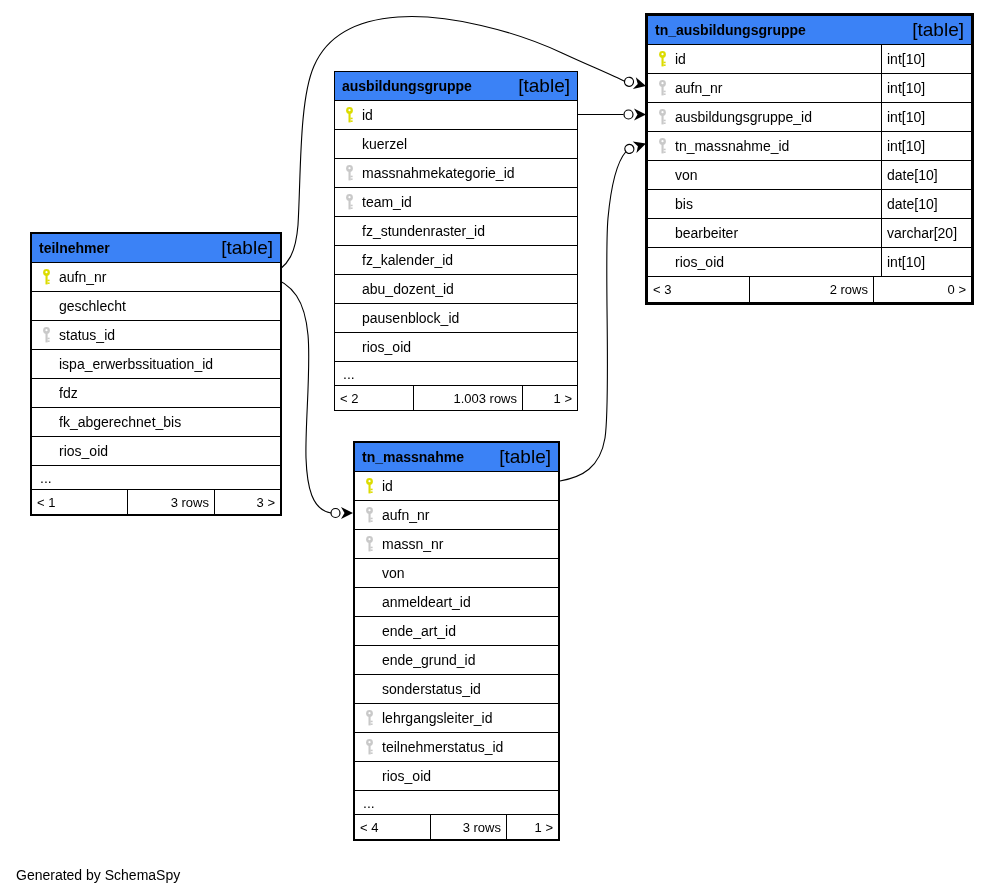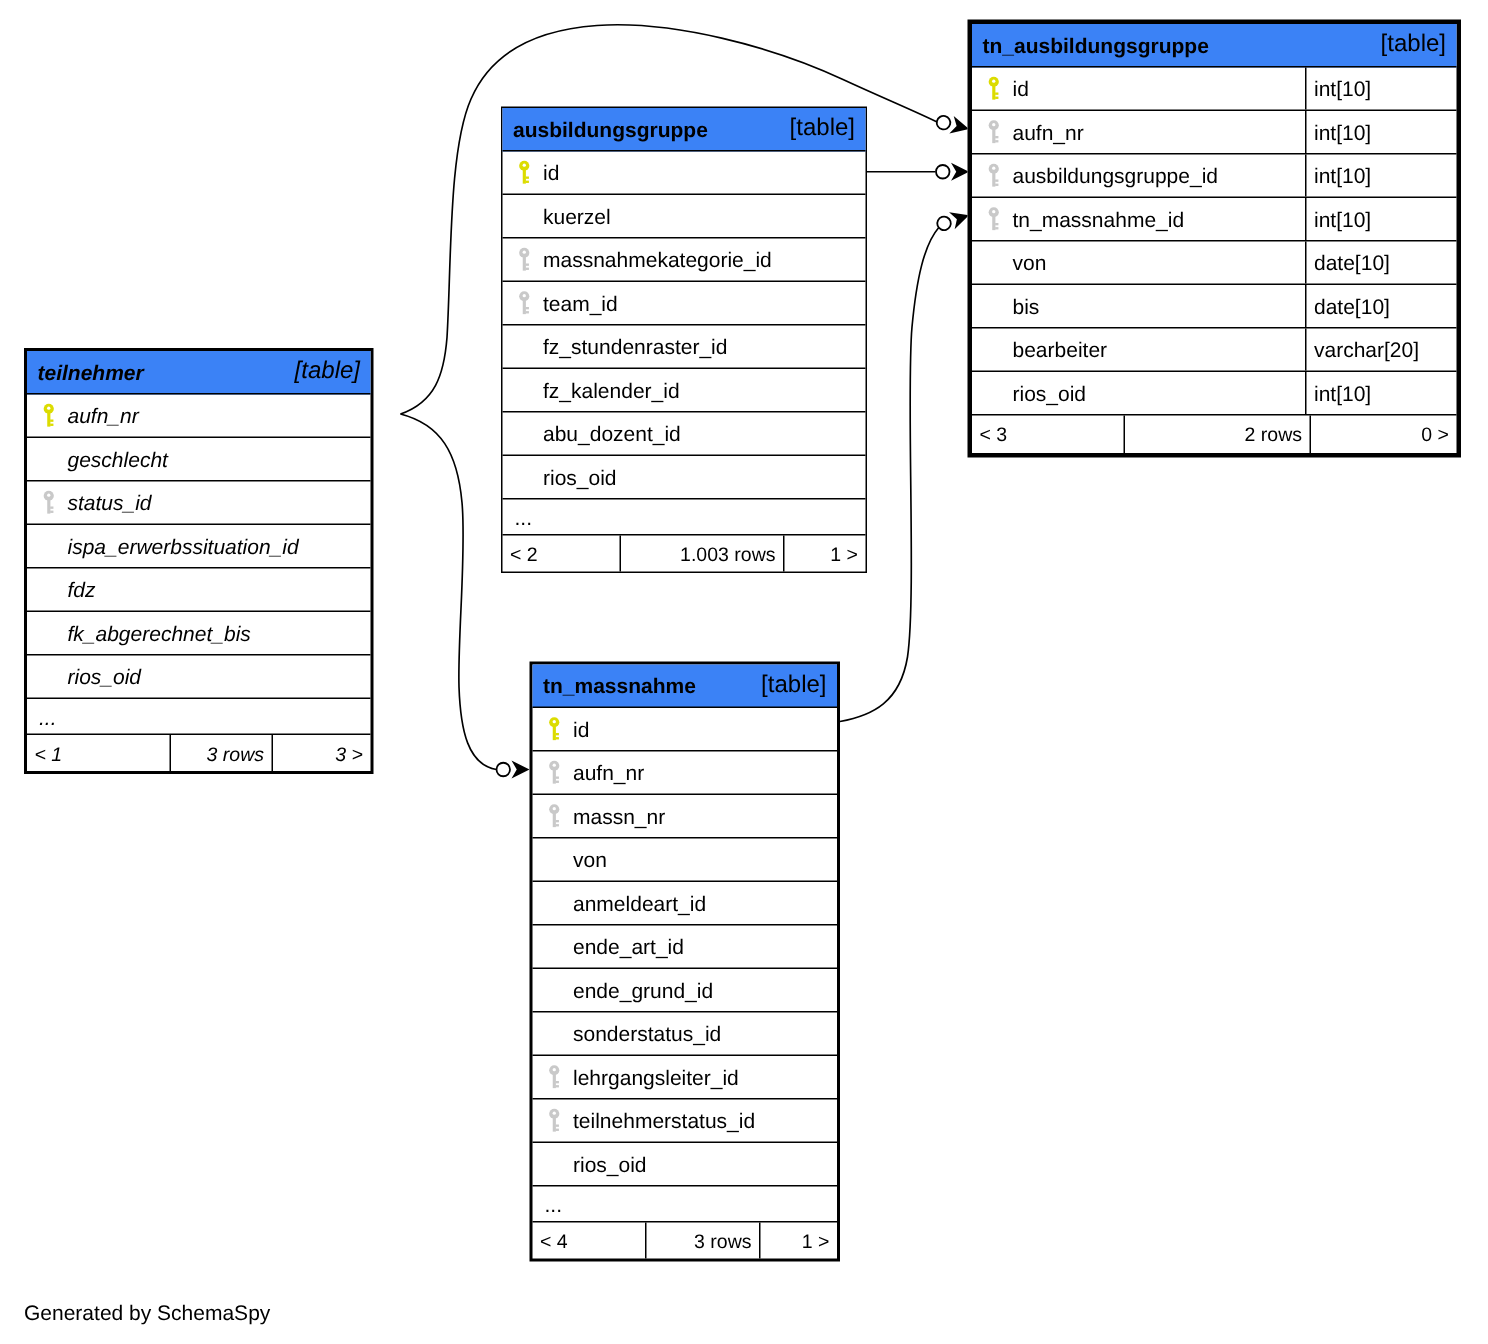--- a/index.html
+++ b/index.html
@@ -4,40 +4,40 @@
 <style>
   html,body{margin:0;padding:0;background:#ffffff;}
   #canvas{
     position:relative;width:992px;height:896px;background:#ffffff;overflow:hidden;
     font-family:"Liberation Sans","DejaVu Sans",sans-serif;color:#000;
   }
   #rel-svg{position:absolute;left:0;top:0;width:992px;height:896px;}
   .db-table{
     position:absolute;background:#fff;border:2px solid #000;box-sizing:border-box;
   }
-  #tbl-teilnehmer          {left:16px; top:232px; width:233px;font-style:italic;}
+  #tbl-teilnehmer          {left:30px; top:232px; width:252px;}
   #tbl-ausbildungsgruppe   {left:334px;top:71px;  width:244px; border-width:1px;}
   #tbl-tn_massnahme        {left:353px;top:441px; width:207px;}
   #tbl-tn_ausbildungsgruppe{left:645px;top:13px;  width:329px; border-width:3px;}
   .tbl-header{
     display:flex;justify-content:space-between;align-items:center;
     height:29px;box-sizing:border-box;border-bottom:1px solid #000;
     background:#3b82f6;padding:0 7px;
   }
   .tbl-title{font-weight:bold;font-size:14px;}
-  .tbl-badge{font-size:16px;padding-left:27px;}
+  .tbl-badge{font-size:19px;padding-left:27px;}
   .tbl-row{
     display:flex;align-items:center;height:29px;box-sizing:border-box;
     border-bottom:1px solid #000;
   }
   .tbl-row:last-of-type{border-bottom:none;}
   .keycell{width:27px;box-sizing:border-box;padding-left:9px;display:flex;align-items:center;flex:none;}
   .colname{font-size:14px;white-space:nowrap;flex:1;}
   .type-cell{
-    width:101px;flex:none;align-self:stretch;display:flex;align-items:center;
+    width:90px;flex:none;align-self:stretch;display:flex;align-items:center;
     border-left:1px solid #000;box-sizing:border-box;padding-left:5px;font-size:14px;
   }
   .ellipsis-row{
     display:flex;align-items:center;height:24px;box-sizing:border-box;
     border-bottom:1px solid #000;padding-left:8px;font-size:14px;
   }
   .tbl-footer{display:flex;height:24px;box-sizing:border-box;}
   #tbl-tn_ausbildungsgruppe .tbl-footer{height:25px;}
   .fcell{
     display:flex;align-items:center;box-sizing:border-box;font-size:13px;
@@ -195,20 +195,24 @@
       <div class="tbl-row">
         <span class="keycell"></span>
         <span class="colname">fz_kalender_id</span>
       </div>
       <div class="tbl-row">
         <span class="keycell"></span>
         <span class="colname">abu_dozent_id</span>
       </div>
       <div class="tbl-row">
         <span class="keycell"></span>
+        <span class="colname">pausenblock_id</span>
+      </div>
+      <div class="tbl-row">
+        <span class="keycell"></span>
         <span class="colname">rios_oid</span>
       </div>
       <div class="ellipsis-row">...</div>
       <div class="tbl-footer">
         <span class="fcell f-prev">&lt; 2</span>
         <span class="fcell f-rows">1.003 rows</span>
         <span class="fcell f-next">1 &gt;</span>
       </div>
     </div>
   <div class="db-table" id="tbl-tn_massnahme">

